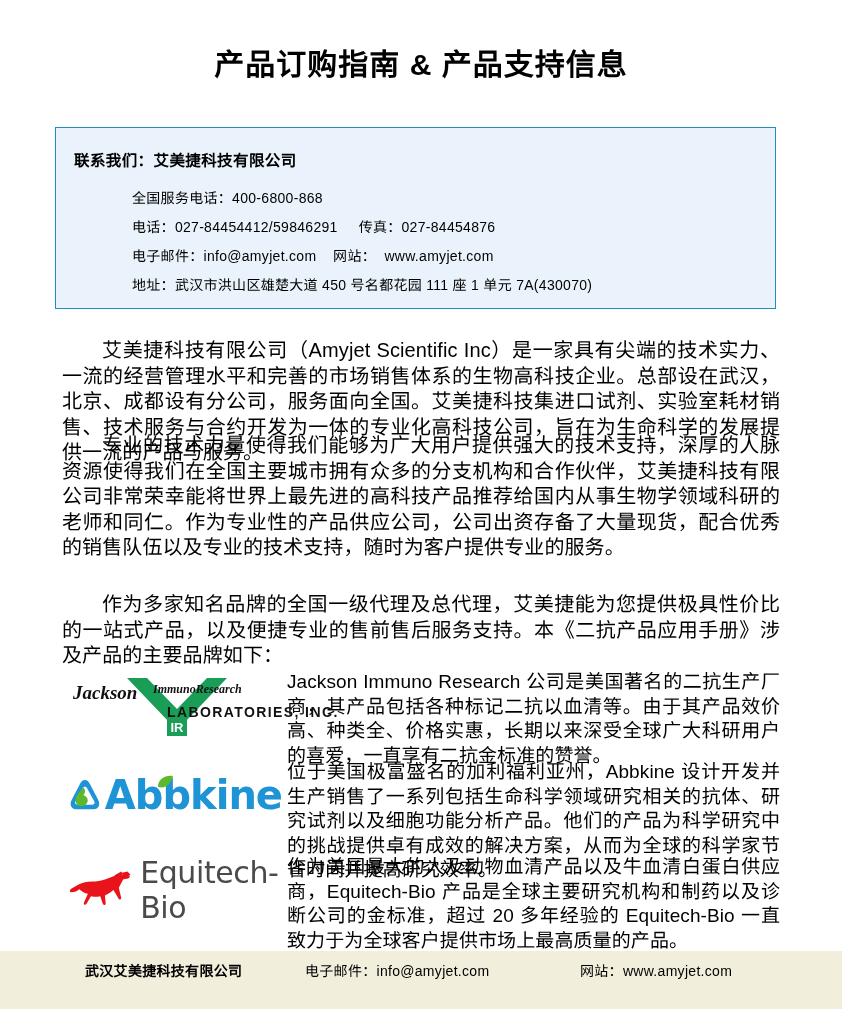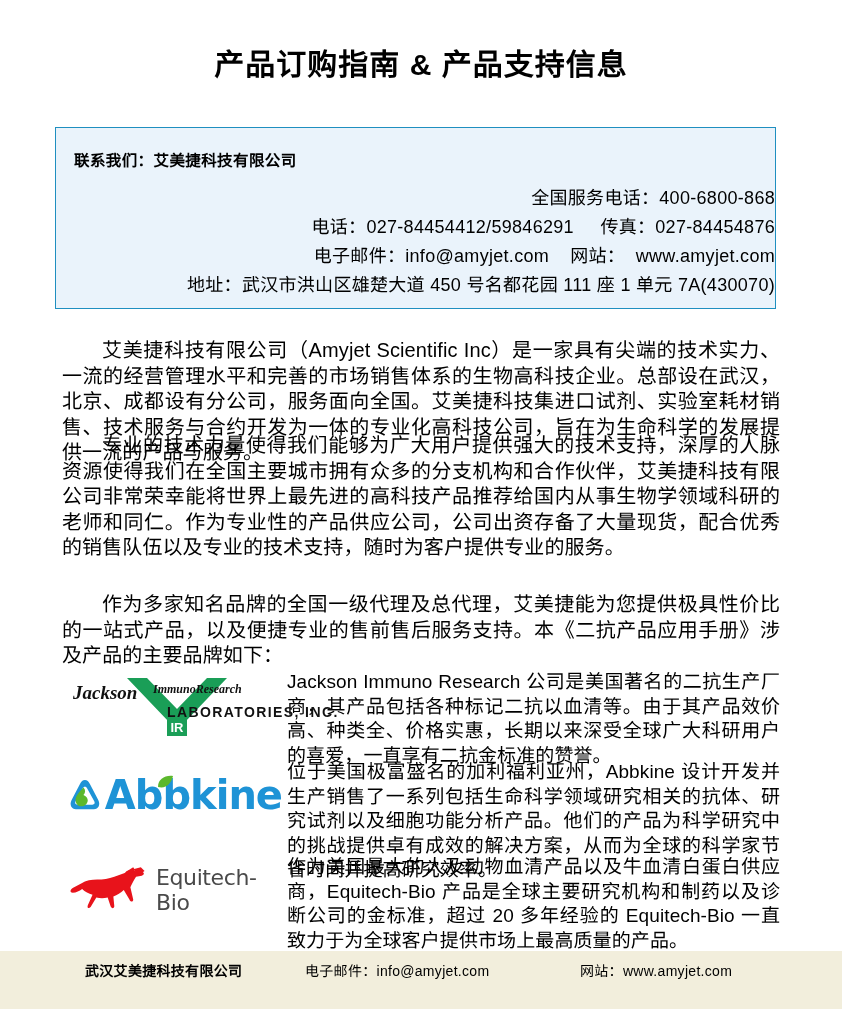--- a/index.html
+++ b/index.html
@@ -53,25 +53,24 @@
   .contact-heading {
     font-size: 15.5px;
     font-weight: bold;
     margin: 0 0 14px 18px;
     letter-spacing: 0.4px;
   }
   .contact-lines {
     margin-left: 76px;
   }
   .contact-line {
-    font-size: 18px;
+    font-size: 14px;
     line-height: 29px;
     letter-spacing: 0.3px;
     white-space: pre;
-    text-align: right;
   }
 
   
   .body-para {
     position: absolute;
     left: 62px;
     width: 718px;
     font-size: 20px;
     line-height: 25.5px;
     text-align: justify;
@@ -179,21 +178,21 @@
 
   
   .equitech-logo {
     width: 215px;
     height: 58px;
     position: relative;
     display: flex;
     align-items: center;
   }
   .equitech-text {
-    font-size: 22px;
+    font-size: 30px;
     color: #4a4a4a;
     letter-spacing: -0.4px;
     font-family: "DejaVu Sans", "Liberation Sans", sans-serif;
     margin-left: 2px;
   }
 
   
   .footer-band {
     position: absolute;
     left: 0;

